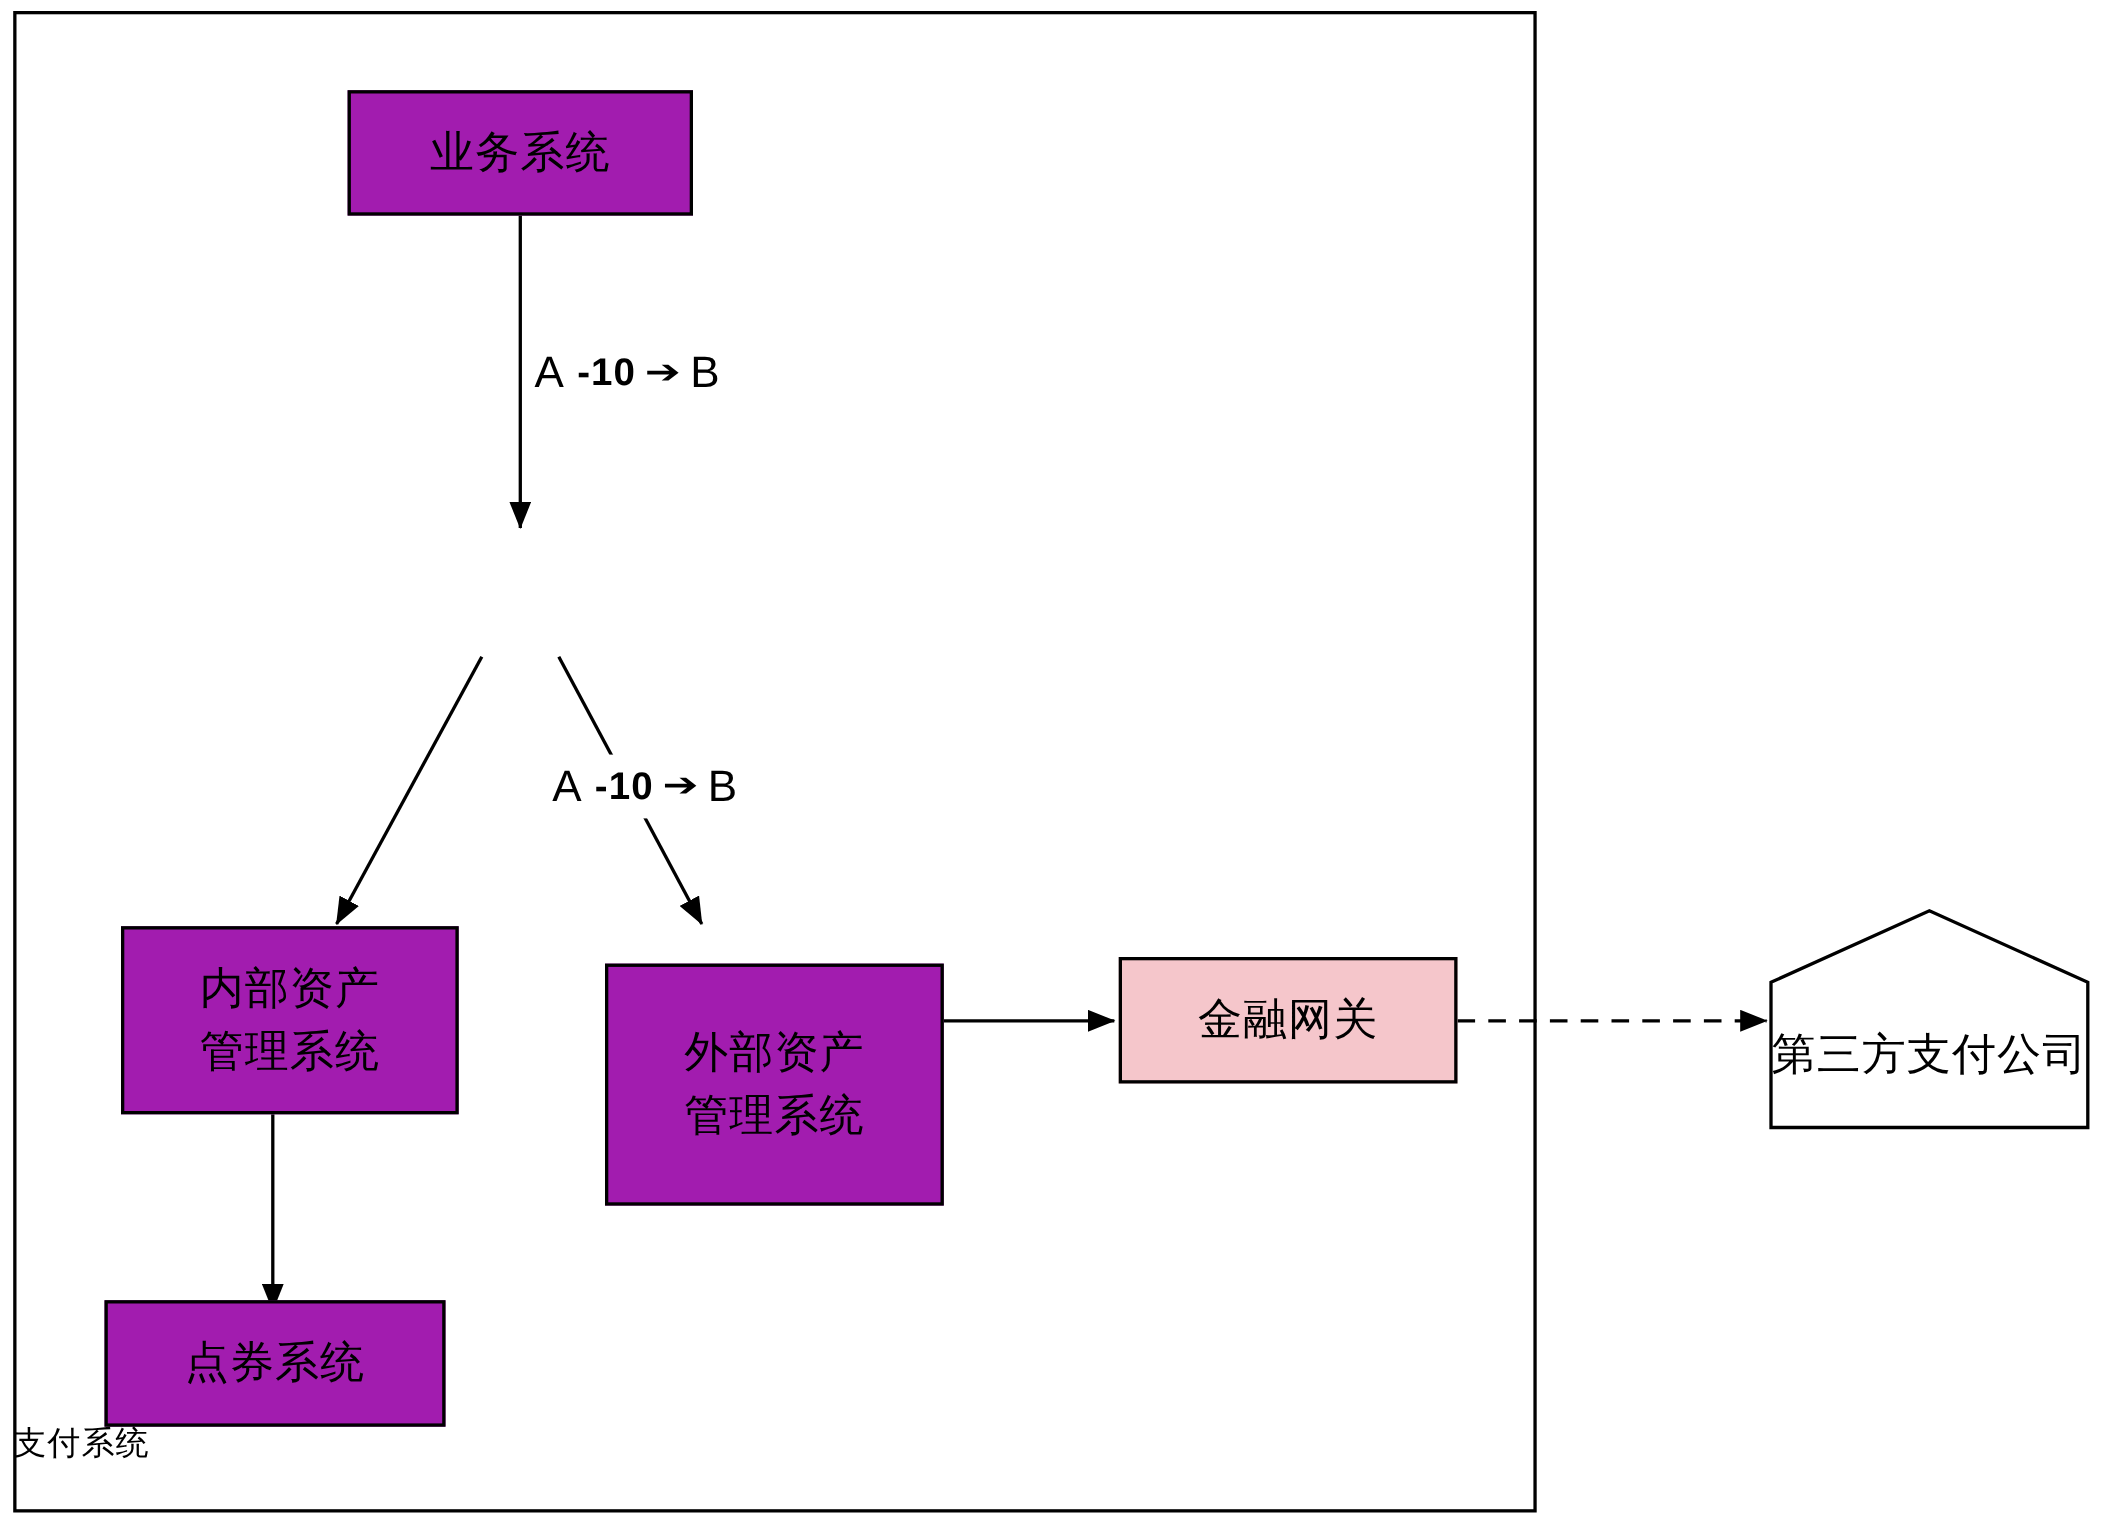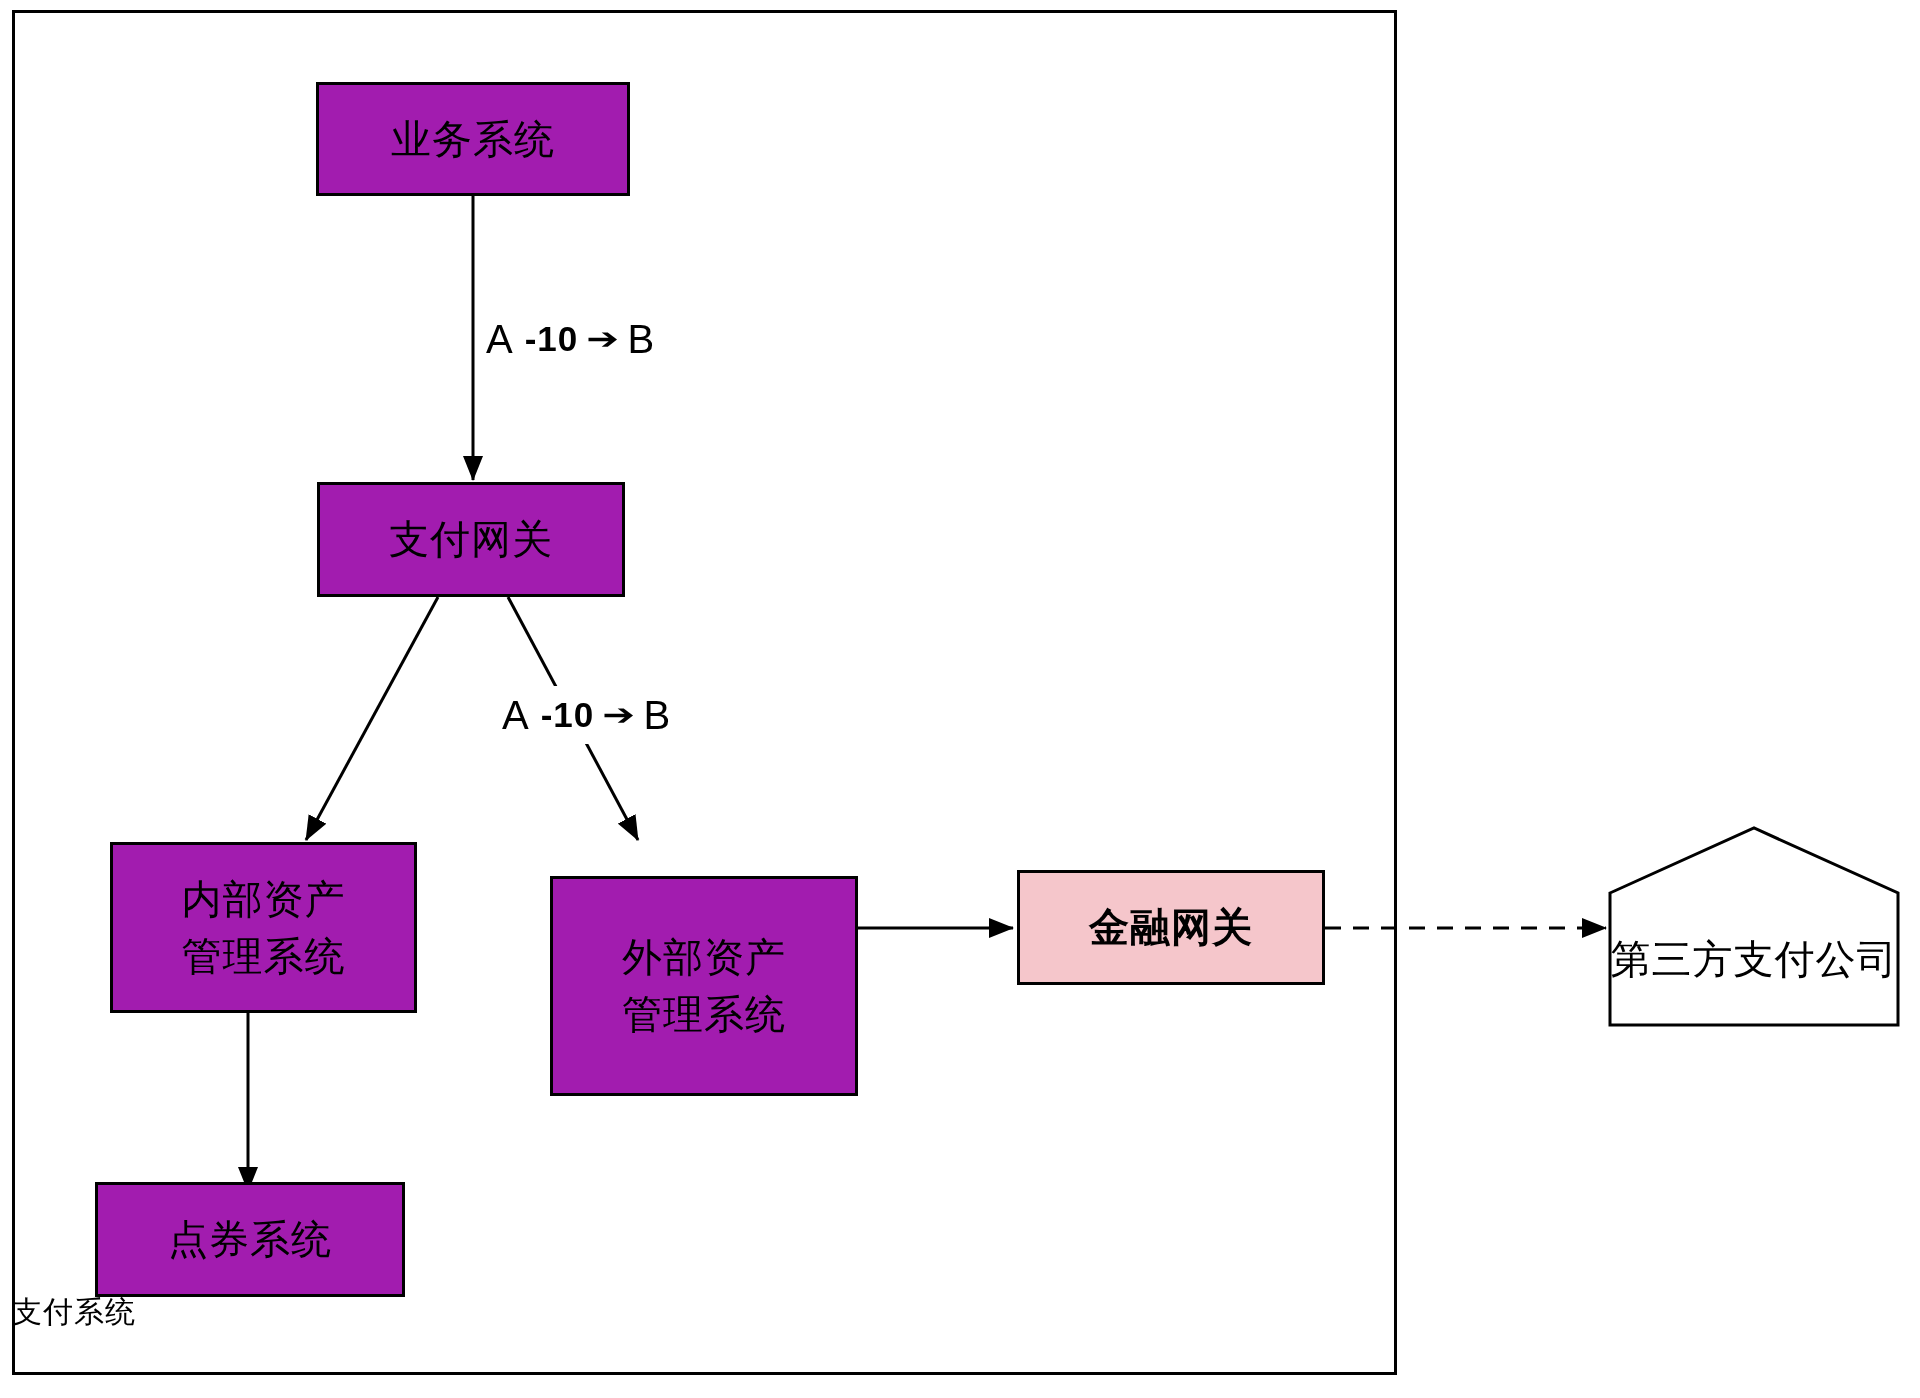--- a/index.html
+++ b/index.html
@@ -20,21 +20,21 @@
     position:absolute;border:3px solid #000;background:#a21caf;box-sizing:border-box;
     display:flex;flex-direction:column;align-items:center;justify-content:center;
     font-size:40px;line-height:1.42;text-align:center;letter-spacing:1px;
   }
   .node.pink{background:var(--highlight-fill,#f5c6cb);}
   .node-business{left:316px;top:82px;width:314px;height:114px;}
   .node-gateway{left:317px;top:482px;width:308px;height:115px;}
   .node-internal{left:95px;top:842px;width:307px;height:171px;margin-left:15px;}
   .node-external{left:550px;top:876px;width:308px;height:220px;}
   .node-voucher{left:95px;top:1182px;width:310px;height:115px;}
-  .node-financial{left:1017px;top:870px;width:308px;height:115px;font-weight:bold;}
+  .node-financial{left:1017px;top:870px;width:308px;height:115px;}
   .house-text{
     position:absolute;left:1610px;top:893px;width:288px;height:132px;
     display:flex;flex-direction:row;align-items:center;justify-content:center;
     font-size:40px;line-height:1.3;text-align:center;letter-spacing:1px;
   }
   .edge-label{
     position:absolute;display:flex;align-items:center;gap:12px;
     font-size:40px;white-space:nowrap;
   }
   .edge-label .amt{font-size:35px;font-weight:bold;letter-spacing:1px;}
@@ -61,23 +61,20 @@
     <line x1="248" y1="1013" x2="248" y2="1191" stroke="#000" stroke-width="3" marker-end="url(#arrow)"></line>
     <line x1="858" y1="928" x2="1013" y2="928" stroke="#000" stroke-width="3" marker-end="url(#arrow)"></line>
     <line x1="1325" y1="928" x2="1606" y2="928" stroke="#000" stroke-width="3" stroke-dasharray="16 12" marker-end="url(#arrow)"></line>
     <path d="M1610,893 L1754,828 L1898,893 L1898,1025 L1610,1025 Z" fill="#fff" stroke="#000" stroke-width="3"></path>
   </svg>
 
   <div class="node node-business">
     <span>业务系统</span>
   </div>
 
-  <div class="node node-gateway">
-    <span>支付网关</span>
-  </div>
 
   <div class="node node-internal">
     <span>内部资产</span>
     <span>管理系统</span>
   </div>
 
   <div class="node node-external">
     <span>外部资产</span>
     <span>管理系统</span>
   </div>

